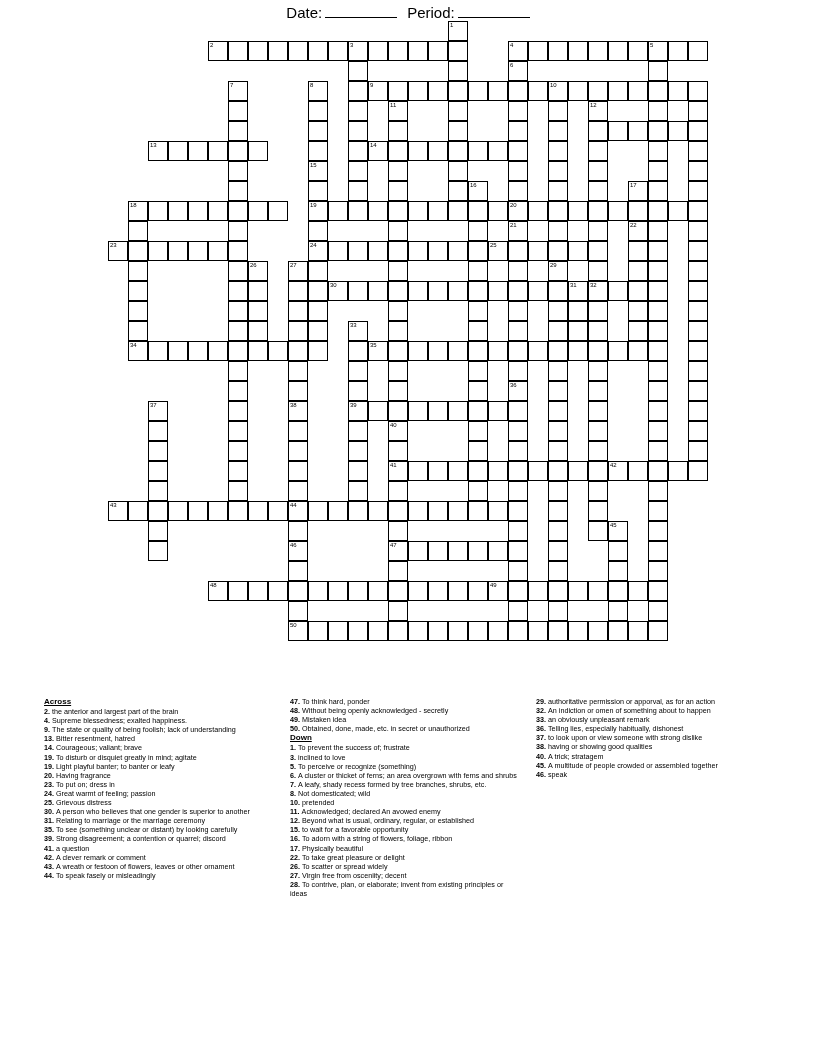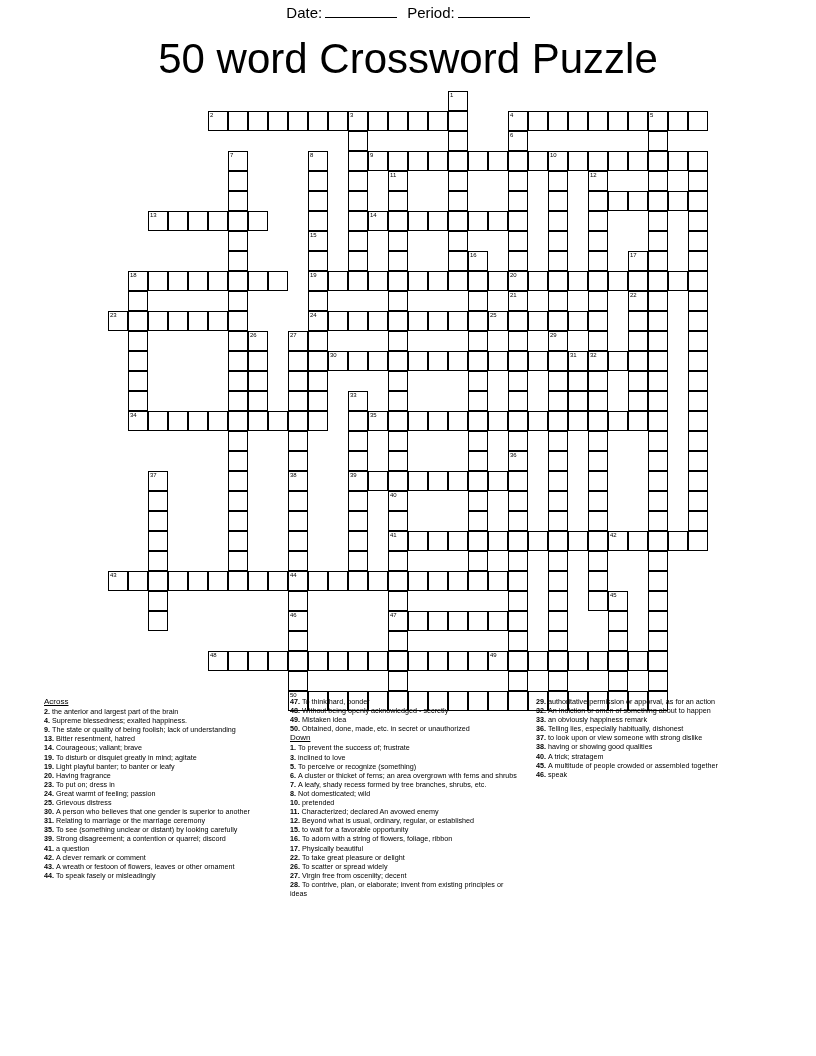--- a/index.html
+++ b/index.html
@@ -93,21 +93,21 @@
     width: 730px;
     display: flex;
     gap: 14px;
     font-size: 7.2px;
     line-height: 9.1px;
   }
   .clue-col {
     width: 232px;
   }
   .clue-head {
-    font-weight: normal;
+    font-weight: bold;
     text-decoration: underline;
     font-size: 8px;
     margin-bottom: 1px;
   }
   .clue {
     margin-bottom: 0px;
   }
   .clue b {
     font-weight: bold;
   }
@@ -121,21 +121,20 @@
     <span class="fld">
       <span>Date:</span>
       <span class="blank date"></span>
     </span>
     <span class="fld">
       <span>Period:</span>
       <span class="blank period"></span>
     </span>
   </div>
 
-  <h1 class="title">50 word Crossword Puzzle</h1>
 
   <div class="grid-wrap">
     <div class="grid" id="grid">
         <div class="cell" style="left: 340px; top: 0px;">
           <span class="num">1</span>
         </div>
         <div class="cell" style="left: 100px; top: 20px;">
           <span class="num">2</span>
         </div>
         <div class="cell" style="left: 120px; top: 20px;"></div>
@@ -717,34 +716,34 @@
         <div class="clue"><b>49. </b><span>Mistaken idea</span></div>
         <div class="clue"><b>50. </b><span>Obtained, done, made, etc. in secret or unauthorized</span></div>
         <div class="clue-head">Down</div>
         <div class="clue"><b>1. </b><span>To prevent the success of; frustrate</span></div>
         <div class="clue"><b>3. </b><span>inclined to love</span></div>
         <div class="clue"><b>5. </b><span>To perceive or recognize (something)</span></div>
         <div class="clue"><b>6. </b><span>A cluster or thicket of ferns; an area overgrown with ferns and shrubs</span></div>
         <div class="clue"><b>7. </b><span>A leafy, shady recess formed by tree branches, shrubs, etc.</span></div>
         <div class="clue"><b>8. </b><span>Not domesticated; wild</span></div>
         <div class="clue"><b>10. </b><span>pretended</span></div>
-        <div class="clue"><b>11. </b><span>Characterized; declared An avowed enemy</span></div>
+        <div class="clue"><b>11. </b><span>Acknowledged; declared An avowed enemy</span></div>
         <div class="clue"><b>12. </b><span>Beyond what is usual, ordinary, regular, or established</span></div>
         <div class="clue"><b>15. </b><span>to wait for a favorable opportunity</span></div>
         <div class="clue"><b>16. </b><span>To adorn with a string of flowers, foliage, ribbon</span></div>
         <div class="clue"><b>17. </b><span>Physically beautiful</span></div>
         <div class="clue"><b>22. </b><span>To take great pleasure or delight</span></div>
         <div class="clue"><b>26. </b><span>To scatter or spread widely</span></div>
         <div class="clue"><b>27. </b><span>Virgin free from osceniity; decent</span></div>
         <div class="clue"><b>28. </b><span>To contrive, plan, or elaborate; invent from existing principles or ideas</span></div>
       </div>
     <div class="clue-col" id="col3">
         <div class="clue"><b>29. </b><span>authoritative permission or apporval, as for an action</span></div>
         <div class="clue"><b>32. </b><span>An indiction or omen of something about to happen</span></div>
-        <div class="clue"><b>33. </b><span>an obviously happiness remark</span></div>
+        <div class="clue"><b>33. </b><span>an obviously unpleasant remark</span></div>
         <div class="clue"><b>36. </b><span>Telling lies, especially habitually, dishonest</span></div>
         <div class="clue"><b>37. </b><span>to look upon or view someone with strong dislike</span></div>
         <div class="clue"><b>38. </b><span>having or showing good qualities</span></div>
         <div class="clue"><b>40. </b><span>A trick; stratagem</span></div>
         <div class="clue"><b>45. </b><span>A multitude of people crowded or assembled together</span></div>
         <div class="clue"><b>46. </b><span>speak</span></div>
       </div>
   </div>
 
 </div>

